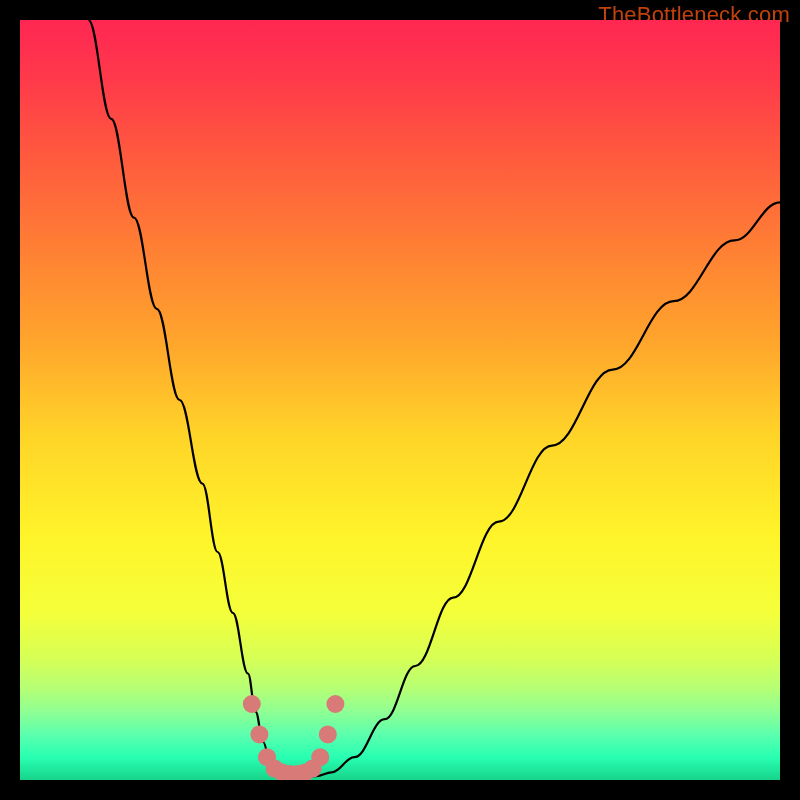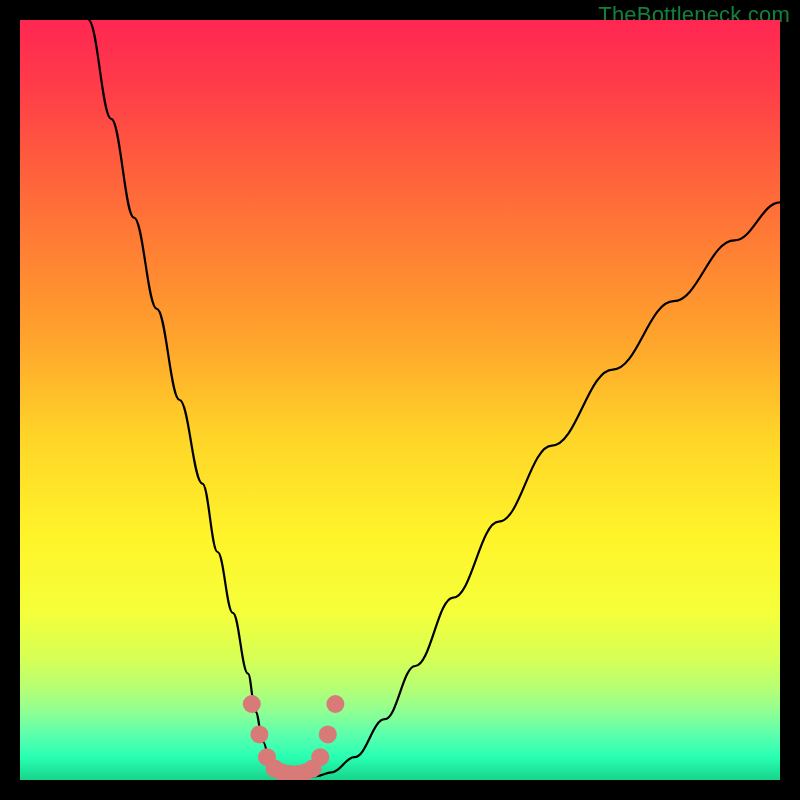--- a/index.html
+++ b/index.html
@@ -20,21 +20,21 @@
     overflow: hidden;
   }
   .gradient {
     position: absolute;
     inset: 0;
   }
   .attribution {
     position: absolute;
     top: 2px;
     right: 10px;
-    color: #15803d;
+    color: #c2410c;
     font-size: 22px;
     font-weight: 500;
     letter-spacing: 0.2px;
   }
   svg.curve {
     position: absolute;
     inset: 0;
   }
 </style>
 </head>

